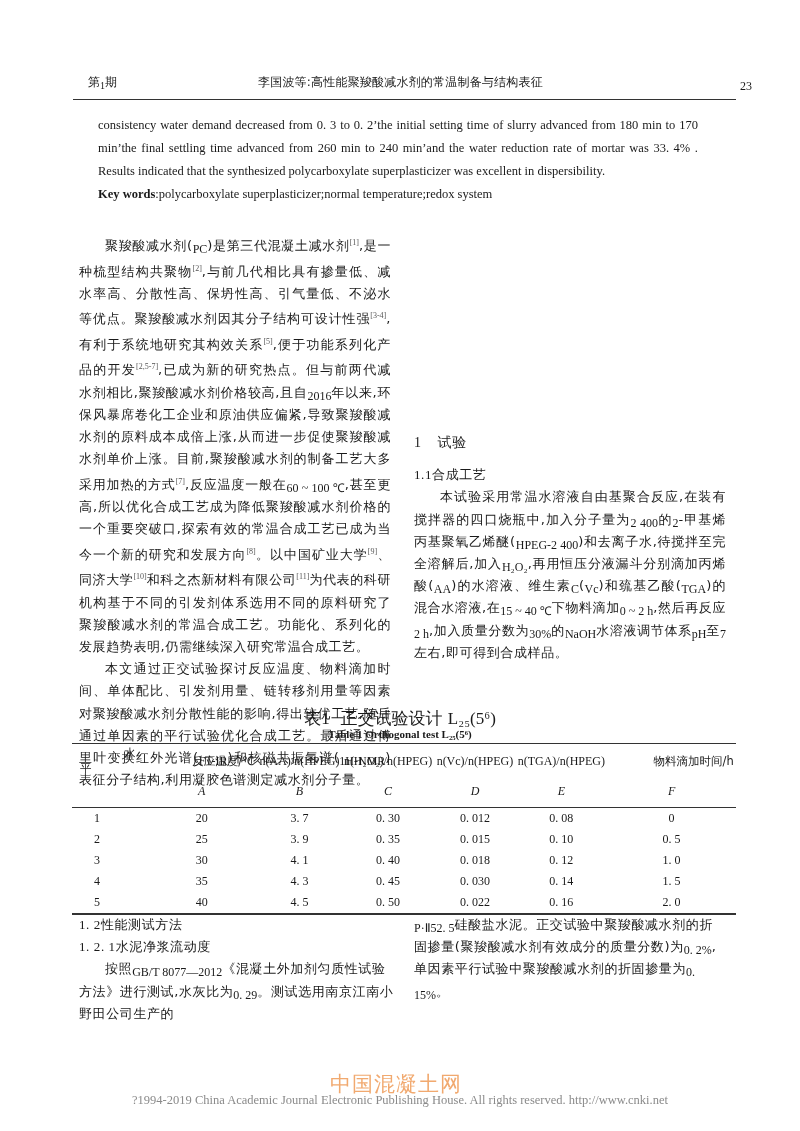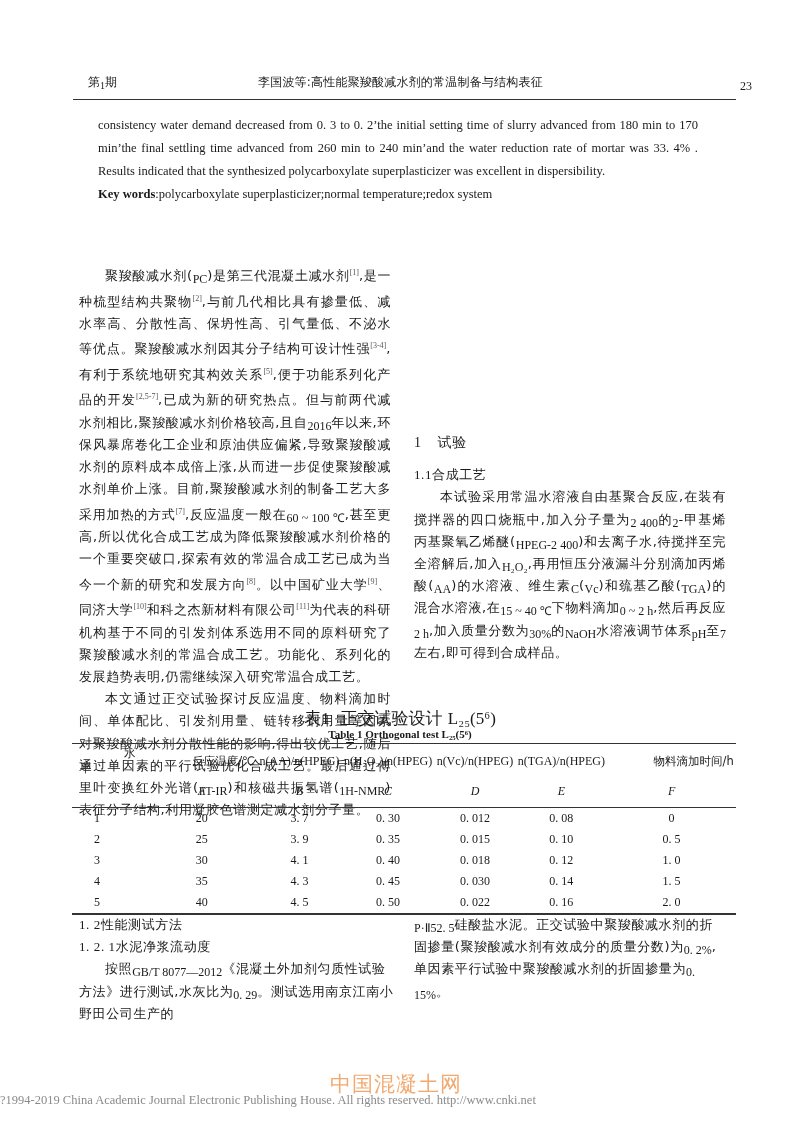--- a/index.html
+++ b/index.html
@@ -27,21 +27,21 @@
 
     .col {
       position: absolute; width: 312px;
       font-family: "DejaVu Sans", sans-serif; font-size: 13px; line-height: 22.2px;
       letter-spacing: 0.6px; text-align: justify;
     }
     .col p { margin: 0; }
     .col .indent { text-indent: 26px; }
     .col .en { font-family: "Liberation Serif", serif; font-size: 12px; letter-spacing: 0; position: relative; top: 3px; }
     .col .ref { font-family: "Liberation Serif", serif; font-size: 8px; color: #555; vertical-align: super; letter-spacing: 0; }
-    .left-col { left: 79px; top: 232px; margin-top: 30px; }
+    .left-col { left: 79px; top: 232px; }
     .right-col { left: 414px; top: 232px; }
 
     .sec-h1 { font-size: 14px; margin: 18px 0 10px 0 !important; }
     .sec-h1 .num { font-family: "Liberation Serif", serif; margin-right: 16px; }
     .sec-h2 { font-size: 13px; margin: 0 !important; }
     .sec-h2 .num { font-family: "Liberation Serif", serif; }
 
     .table-caption {
       position: absolute; left: 0; width: 800px; text-align: center;
     }
@@ -64,21 +64,21 @@
       font-family: "DejaVu Sans", sans-serif; font-size: 13px; line-height: 22.2px; letter-spacing: 0.6px; }
     .lower-left p { margin: 0; }
     .lower-left .indent { text-indent: 26px; }
     .lower-left .en { font-family: "Liberation Serif", serif; font-size: 12px; letter-spacing: 0; position: relative; top: 3px; }
     .lower-right { position: absolute; left: 414px; top: 914px; width: 312px;
       font-family: "DejaVu Sans", sans-serif; font-size: 13px; line-height: 22.2px; letter-spacing: 0.6px; }
     .lower-right p { margin: 0; }
     .lower-right .en { font-family: "Liberation Serif", serif; font-size: 12px; letter-spacing: 0; position: relative; top: 3px; }
 
     .footer {
-      position: absolute; left: 0; top: 1093px; width: 800px; text-align: left;
+      position: absolute; left: 0; top: 1093px; width: 800px; text-align: center;
       font-family: "Liberation Serif", serif; font-size: 12.5px; color: #8a8a8a;
     }
     .watermark {
       position: absolute; left: 330px; top: 1070px;
       font-family: "DejaVu Sans", sans-serif; font-size: 21px; color: #f0a060; opacity: 0.9;
       letter-spacing: 1px;
     }
   </style>
 </head>
 <body>

